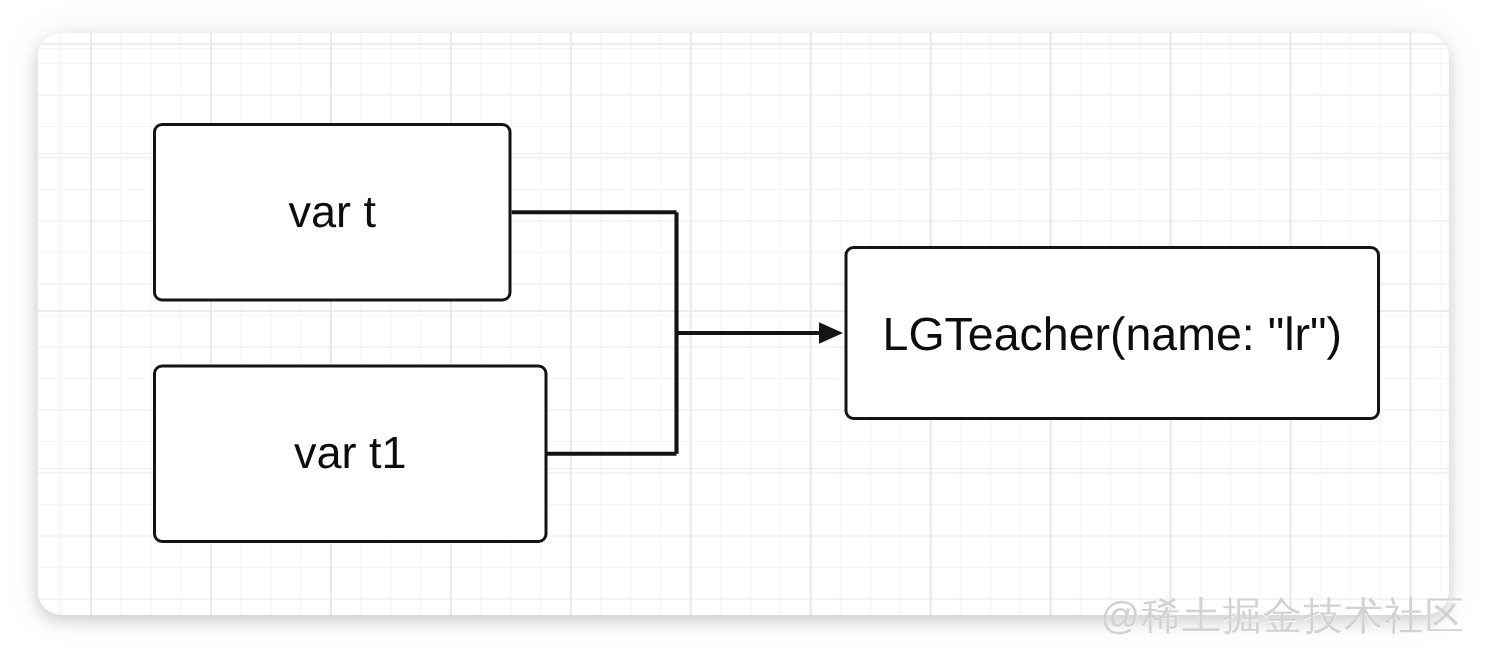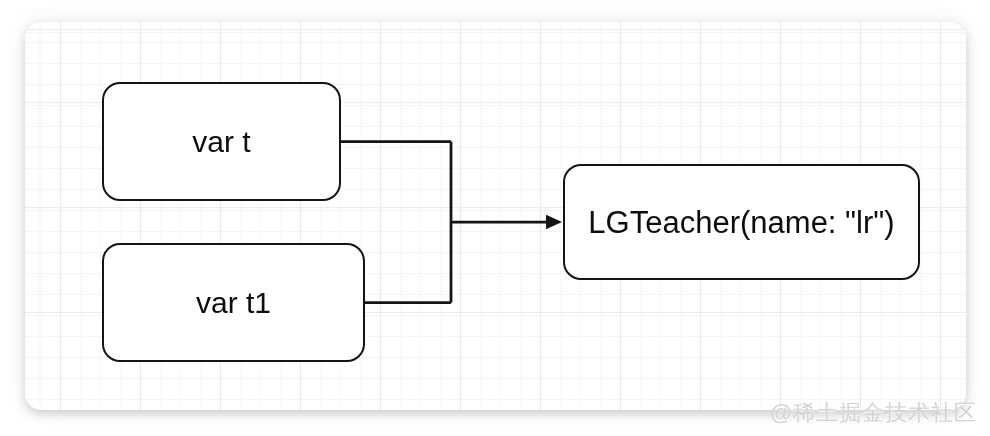--- a/index.html
+++ b/index.html
@@ -49,38 +49,38 @@
   }
   .arrowhead {
     fill: #141414;
     stroke: none;
   }
   .node {
     position: absolute;
     box-sizing: border-box;
     background: #ffffff;
     border: 2.5px solid #141414;
-    border-radius: 18px;
+    border-radius: 6px;
     display: flex;
     align-items: center;
     justify-content: center;
     color: #0d0d0d;
     font-size: 30px;
     line-height: 1;
     white-space: nowrap;
     text-align: center;
   }
   .node-var-t   { left: 77px;  top: 60px;  width: 239px; height: 119px; }
   .node-var-t1  { left: 77px;  top: 221px; width: 263px; height: 119px; }
   .node-teacher { left: 538px; top: 142px; width: 357px; height: 116px; font-size: 31px; }
   .watermark {
     position: absolute;
     right: 13px;
     bottom: 8px;
-    font-size: 22px;
+    font-size: 26px;
     letter-spacing: 1px;
     color: #d2d2d2;
     text-shadow: 0 1px 0 #ffffff;
     user-select: none;
   }
 </style>
 </head>
 <body>
 
 <div class="screen">

